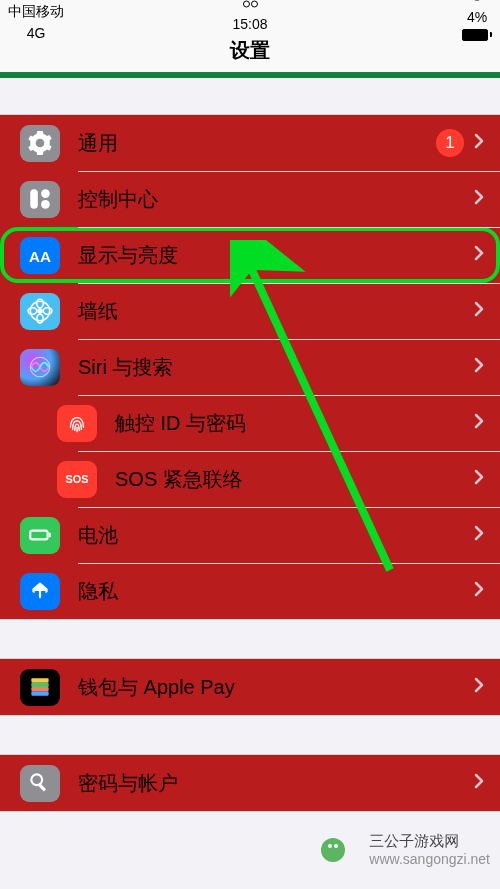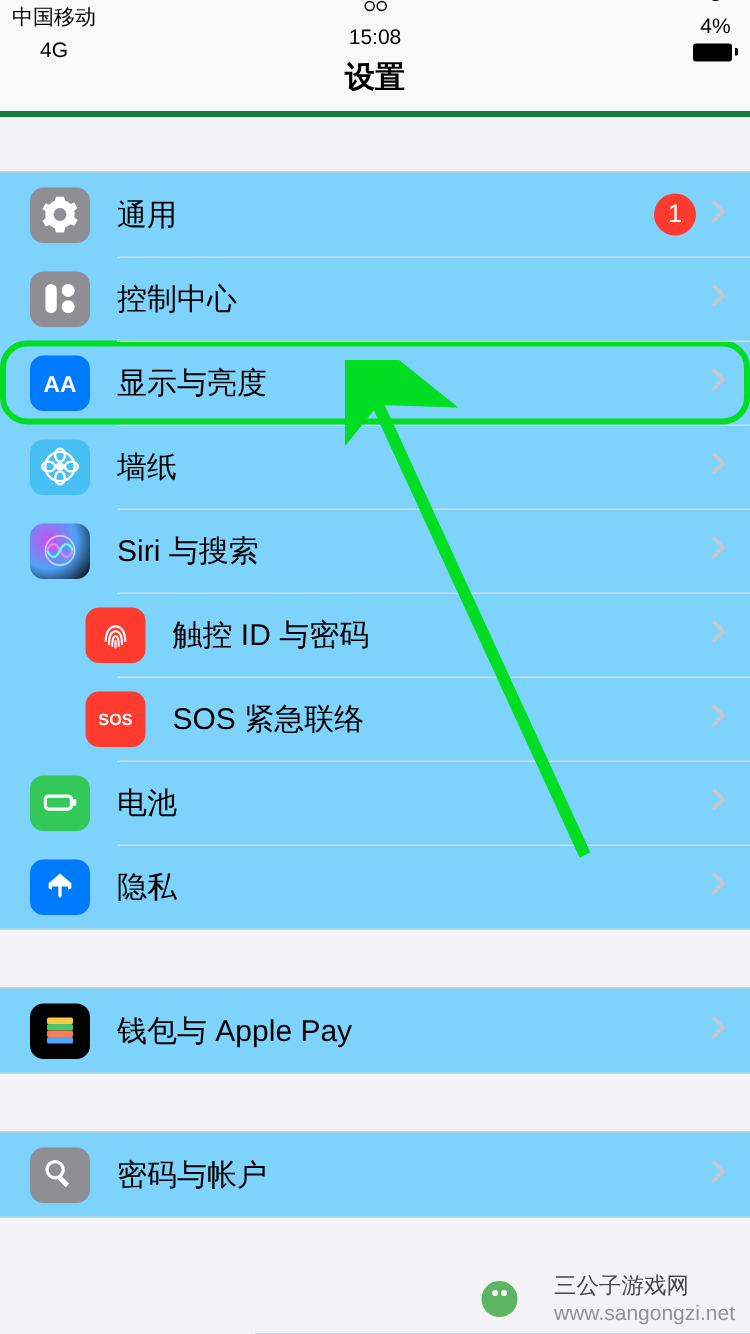--- a/index.html
+++ b/index.html
@@ -71,28 +71,28 @@
       background: #000;
       border-radius: 0 1px 1px 0;
     }
     
     .nav {
       height: 50px;
       background: #f9f9f9;
       display: flex;
       align-items: center;
       justify-content: center;
-      border-bottom: 4px solid #15803d;
+      border-bottom: 6px solid #15803d;
       font-size: 20px;
       font-weight: 600;
     }
     
     .group {
       margin-top: 38px;
-      background: #7dd3fc;
+      background: #b91c1c;
       border-top: 1px solid #d1d1d6;
       border-bottom: 1px solid #d1d1d6;
     }
     .group.first {
       margin-top: 36px;
     }
     .row {
       display: flex;
       align-items: center;
       height: 56px;
@@ -168,21 +168,21 @@
     }
     
     .arrow-overlay {
       position: absolute;
       pointer-events: none;
       z-index: 10;
     }
     
     .watermark {
       position: absolute;
-      bottom: 6px;
+      bottom: 22px;
       right: 10px;
       display: flex;
       align-items: center;
       gap: 24px;
       font-size: 15px;
       color: #333;
       opacity: 0.9;
     }
     .watermark-logo {
       width: 24px;

